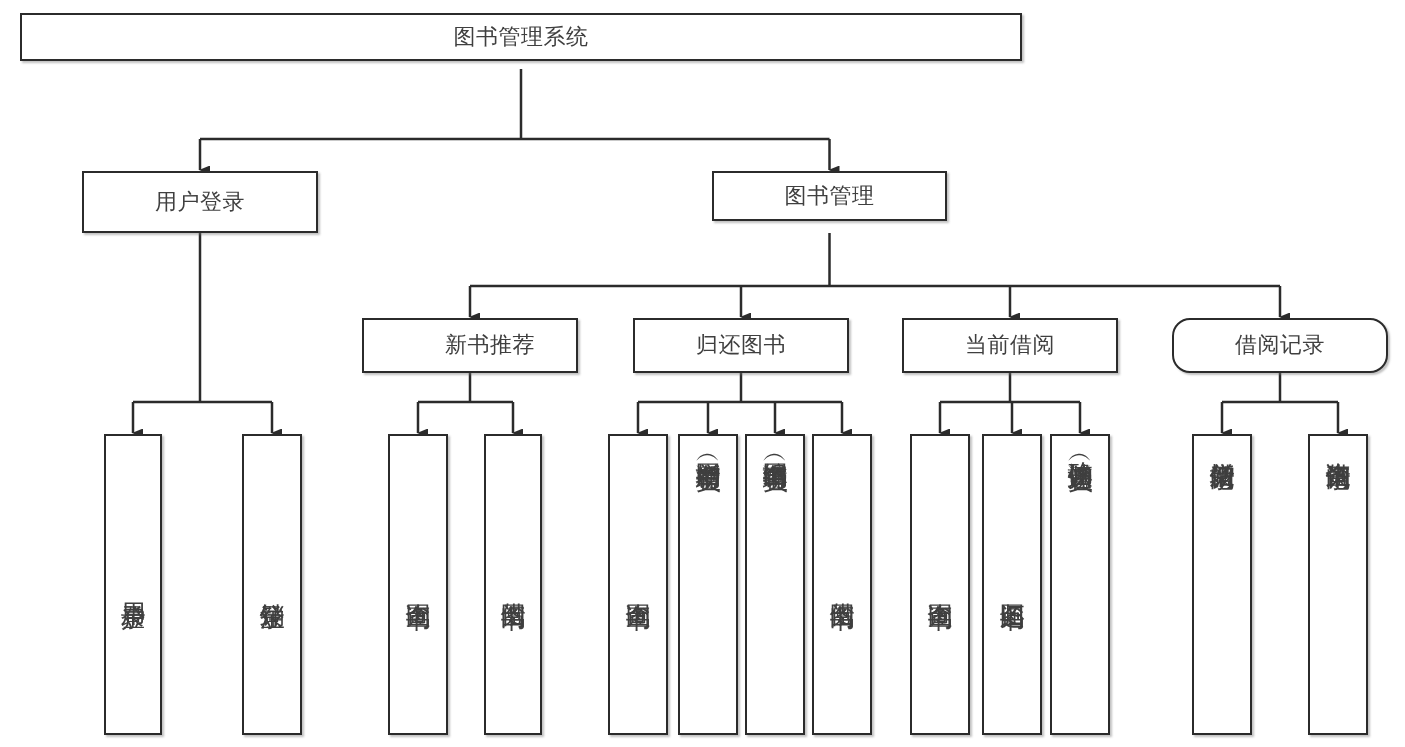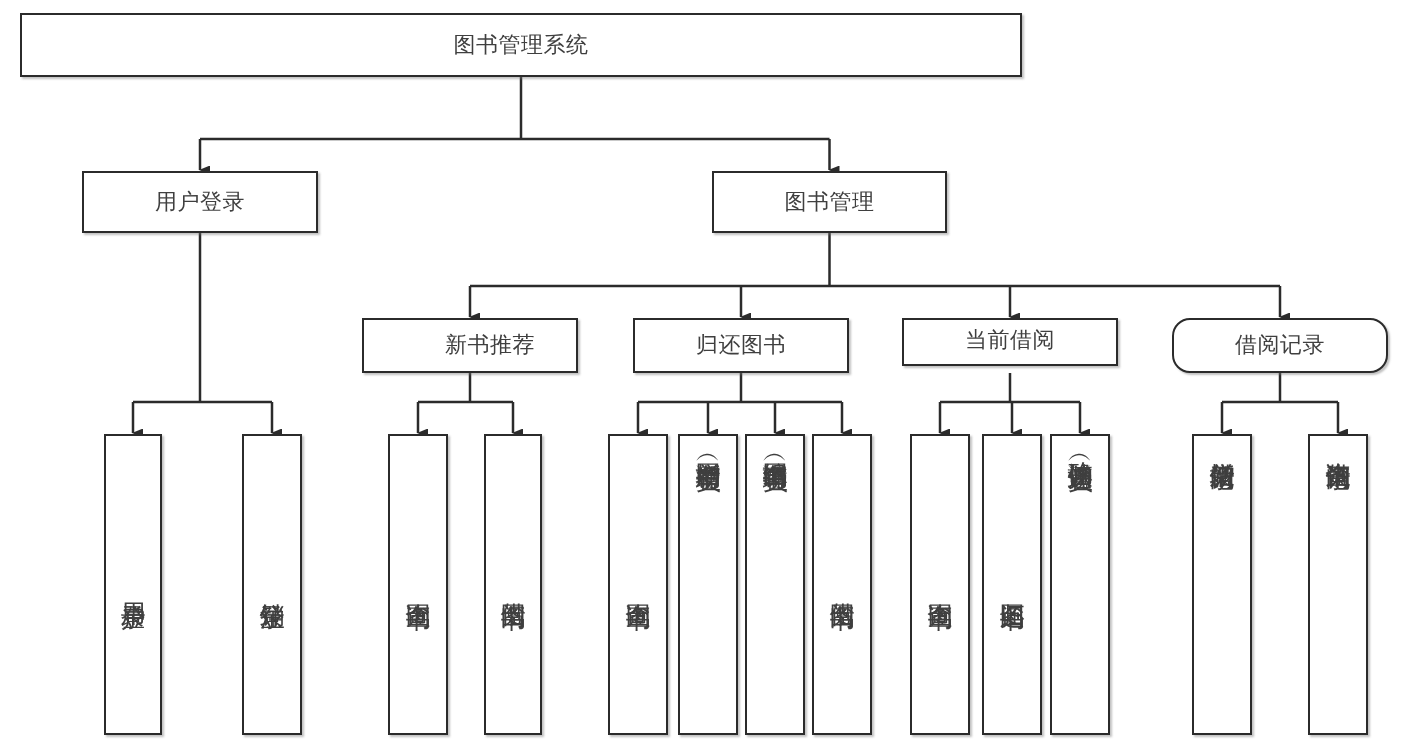--- a/index.html
+++ b/index.html
@@ -113,36 +113,36 @@
         <line x1="940" y1="402" x2="940" y2="433" stroke="#2b2b2b" stroke-width="2.5" marker-end="url(#arrowhead)"></line>
         <line x1="1012" y1="402" x2="1012" y2="433" stroke="#2b2b2b" stroke-width="2.5" marker-end="url(#arrowhead)"></line>
         <line x1="1080" y1="402" x2="1080" y2="433" stroke="#2b2b2b" stroke-width="2.5" marker-end="url(#arrowhead)"></line>
         <line x1="1280" y1="373" x2="1280" y2="402" stroke="#2b2b2b" stroke-width="2.5"></line>
         <line x1="1222" y1="402" x2="1338" y2="402" stroke="#2b2b2b" stroke-width="2.5"></line>
         <line x1="1222" y1="402" x2="1222" y2="433" stroke="#2b2b2b" stroke-width="2.5" marker-end="url(#arrowhead)"></line>
         <line x1="1338" y1="402" x2="1338" y2="433" stroke="#2b2b2b" stroke-width="2.5" marker-end="url(#arrowhead)"></line>
       </g>
   </svg>
   <div id="nodes-group">
-      <div class="node horizontal" style="left: 20px; top: 13px; width: 1002px; height: 64px;">
+      <div class="node horizontal" style="left: 20px; top: 13px; width: 1002px; height: 48px;">
         <span class="label">图书管理系统</span>
       </div>
       <div class="node horizontal" style="left: 82px; top: 171px; width: 236px; height: 62px;">
         <span class="label">用户登录</span>
       </div>
-      <div class="node horizontal" style="left: 712px; top: 171px; width: 235px; height: 62px;">
+      <div class="node horizontal" style="left: 712px; top: 171px; width: 235px; height: 50px;">
         <span class="label">图书管理</span>
       </div>
       <div class="node horizontal" style="left: 362px; top: 318px; width: 216px; height: 55px; padding-left: 40px;">
         <span class="label">新书推荐</span>
       </div>
       <div class="node horizontal" style="left: 633px; top: 318px; width: 216px; height: 55px;">
         <span class="label">归还图书</span>
       </div>
-      <div class="node horizontal" style="left: 902px; top: 318px; width: 216px; height: 48px; font-family: Liberation Mono, monospace;">
+      <div class="node horizontal" style="left: 902px; top: 318px; width: 216px; height: 55px;">
         <span class="label">当前借阅</span>
       </div>
       <div class="node horizontal" style="left: 1172px; top: 318px; width: 216px; height: 55px; border-radius: 18px;">
         <span class="label">借阅记录</span>
       </div>
       <div class="node vertical centered" style="left: 104px; top: 434px; width: 58px; height: 301px;">
         <span class="label">用户登录</span>
       </div>
       <div class="node vertical centered" style="left: 242px; top: 434px; width: 60px; height: 301px;">
         <span class="label">注销登录</span>

